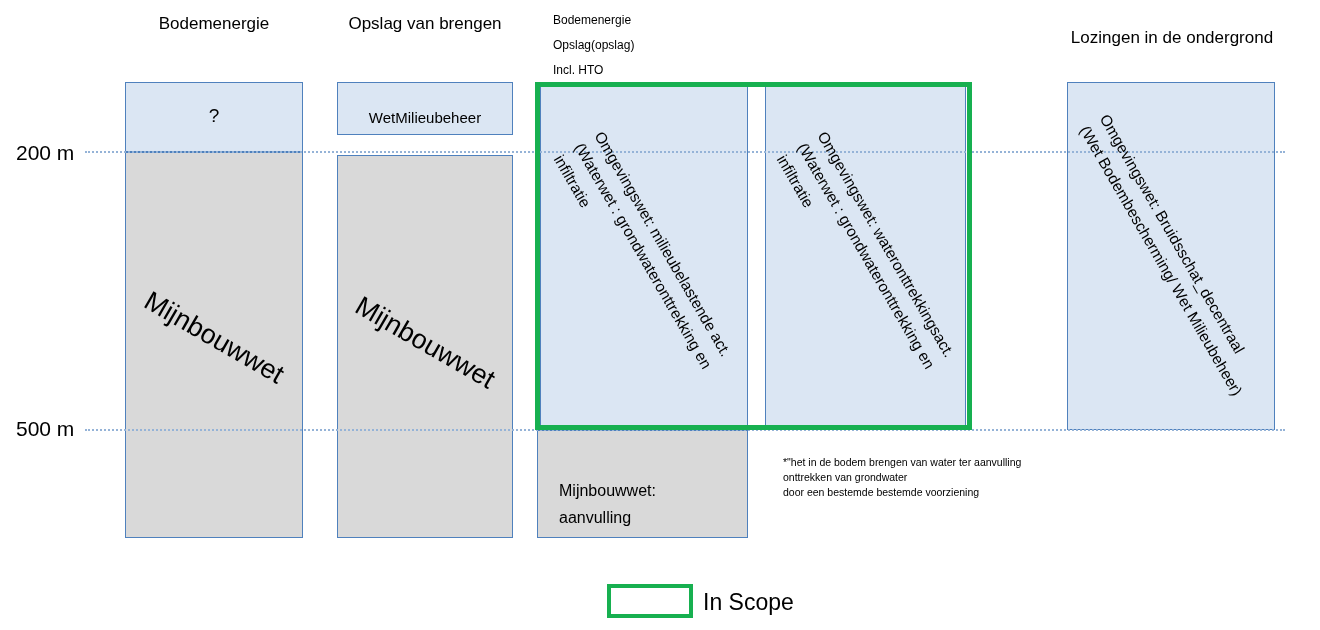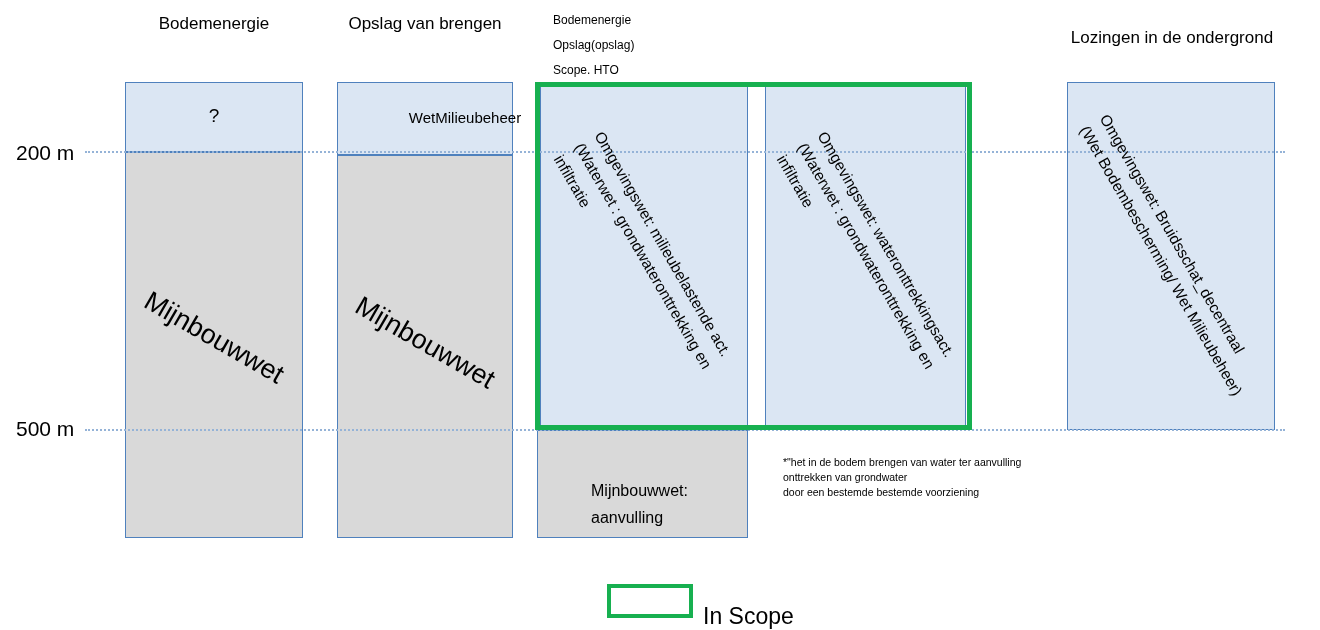--- a/index.html
+++ b/index.html
@@ -38,49 +38,49 @@
     position:absolute;z-index:3;
     font-size:10.5px;line-height:1.45;
   }
   .legend-box{
     position:absolute;z-index:3;
     border:4px solid #17b050;background:#fff;box-sizing:border-box;
   }
   .legend-label{position:absolute;z-index:3;font-size:23px;}
   .small-hdr{font-size:13px;}
   .top-label{position:absolute;z-index:3;width:100%;text-align:center;}
-  .bottom-law{position:absolute;z-index:3;font-size:16px;line-height:1.7;margin-left:32px;}
+  .bottom-law{position:absolute;z-index:3;font-size:16px;line-height:1.7;}
 </style>
 </head>
 <body>
 
 <div id="canvas">
 
   <div class="axis-label" style="left:16px;top:141px;">200 m</div>
   <div class="axis-label" style="left:16px;top:417px;">500 m</div>
 
   <div class="dotted" style="left:85px;top:151px;width:1200px;"></div>
   <div class="dotted" style="left:85px;top:429px;width:1200px;"></div>
 
   <div class="col-header center" style="left:125px;top:14px;width:178px;">Bodemenergie</div>
   <div class="col-header center" style="left:337px;top:14px;width:176px;">Opslag van brengen</div>
   <div class="col-header" style="left:553px;top:8px;line-height:25px;font-size:12px;">
     <div>Bodemenergie</div>
     <div>Opslag(opslag)</div>
-    <div>Scope. HTO</div>
+    <div>Incl. HTO</div>
   </div>
   <div class="col-header center" style="left:1057px;top:28px;width:230px;">Lozingen in de ondergrond</div>
 
   <div class="box blue" style="left:125px;top:82px;width:178px;height:70px;">
     <div class="top-label" style="top:22px;font-size:19px;">?</div>
   </div>
   <div class="box gray" style="left:125px;top:152px;width:178px;height:386px;"></div>
   <div class="law-big" style="left:214px;top:338px;">Mijnbouwwet</div>
 
-  <div class="box blue" style="left:337px;top:82px;width:176px;height:73px;padding-left:40px;">
+  <div class="box blue" style="left:337px;top:82px;width:176px;height:53px;">
     <div class="top-label" style="top:26px;font-size:15px;">WetMilieubeheer</div>
   </div>
   <div class="box gray" style="left:337px;top:155px;width:176px;height:383px;"></div>
   <div class="law-big" style="left:425px;top:343px;">Mijnbouwwet</div>
 
   <div class="box blue" style="left:540px;top:84px;width:208px;height:346px;"></div>
   <div class="diag-text" style="left:643px;top:256px;">
     <div>Omgevingswet: milieubelastende act.</div>
     <div>(Waterwet : grondwateronttrekking en</div>
     <div>infiltratie</div>
@@ -106,15 +106,15 @@
     <div>(Wet Bodembescherming/ Wet Milieubeheer)</div>
   </div>
 
   <div class="footnote" style="left:783px;top:455px;width:280px;">
     <div>*"het in de bodem brengen van water ter aanvulling</div>
     <div>onttrekken van grondwater</div>
     <div> door een bestemde bestemde voorziening</div>
   </div>
 
   <div class="legend-box" style="left:607px;top:584px;width:86px;height:34px;"></div>
-  <div class="legend-label" style="left:703px;top:589px;margin-top:14px;">In Scope</div>
+  <div class="legend-label" style="left:703px;top:589px;">In Scope</div>
 
 </div>
 
 </body></html>

